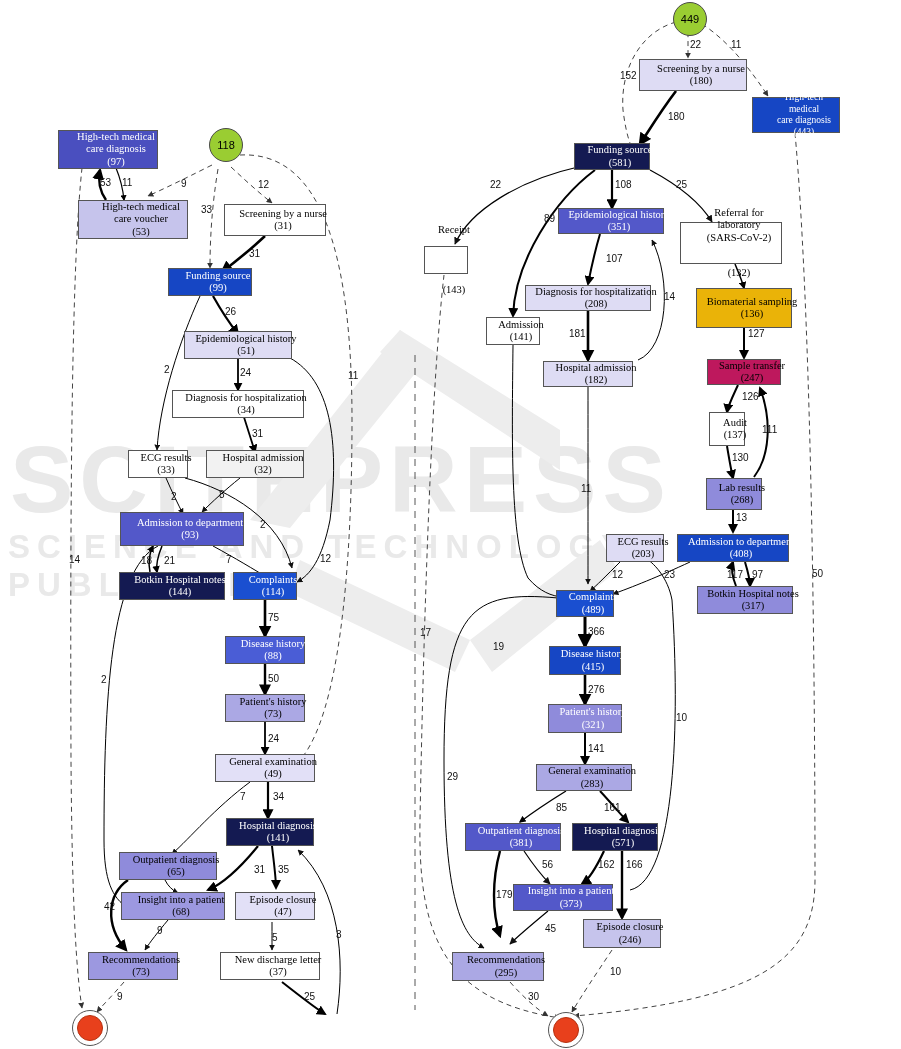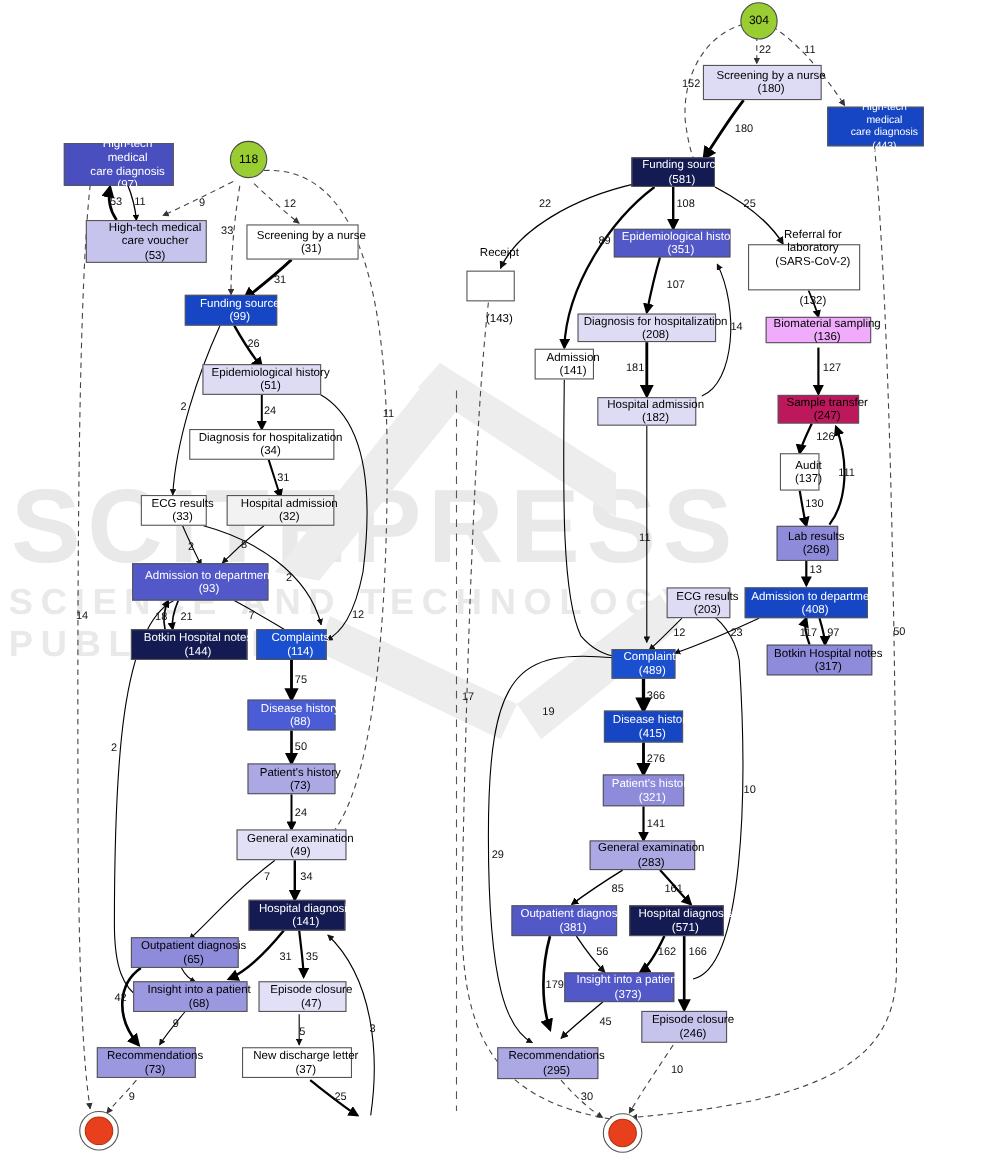--- a/index.html
+++ b/index.html
@@ -13,21 +13,21 @@
   .wm1{left:10px;top:425px;font-size:95px;}
   .wm2{left:8px;top:528px;font-size:33px;letter-spacing:7px;}
 
   
   #edges{position:absolute;left:0;top:0;width:901px;height:1049px;overflow:visible;}
 
   
   .node{position:absolute;box-sizing:border-box;border:1px solid #555;
         text-align:center;font-size:10.5px;line-height:12.4px;
         display:flex;flex-direction:column;align-items:center;justify-content:center;
-        font-family:Liberation Sans, sans-serif;padding-left:16px;}
+        font-family:Liberation Serif, serif;padding-left:16px;}
   .node .ttl{display:block;white-space:nowrap;}
   .node .cnt{display:block;}
   .node.wrap .ttl{white-space:normal;}
 
   .start{position:absolute;border-radius:50%;background:#9ACD32;border:1px solid #4a4a4a;
          display:flex;align-items:center;justify-content:center;color:#000;font-size:11px;
          font-family:"Liberation Sans",sans-serif;}
   .endring{position:absolute;border-radius:50%;background:#fff;border:1.5px solid #555;}
   .endcore{position:absolute;border-radius:50%;background:#e8401c;border:1px solid #b5300f;}
 
@@ -390,21 +390,21 @@
   <div class="node" style="left:220px;top:952px;width:100px;height:28px;background:#FFFFFF;color:#000;">
     <span class="ttl">New discharge letter</span>
     <span class="cnt">(37)</span>
   </div>
 
 
   <div class="endring" style="left:72px;top:1010px;width:34px;height:34px;"></div>
   <div class="endcore" style="left:77px;top:1015px;width:24px;height:24px;"></div>
 
   <div class="start" style="left:673px;top:2px;width:32px;height:32px;">
-      <span>304</span>
+      <span>449</span>
     </div>
 
   <div class="node" style="left:639px;top:59px;width:108px;height:32px;background:#DEDCF4;color:#000;">
     <span class="ttl">Screening by a nurse</span>
     <span class="cnt">(180)</span>
   </div>
 
   <div class="node wrap" style="left:752px;top:97px;width:88px;height:36px;background:#1646C4;color:#fff;font-size:9.5px;line-height:11.5px;">
     <span class="ttl">High-tech medical<br>care diagnosis</span>
     <span class="cnt">(443)</span>
@@ -428,21 +428,21 @@
   <div class="node wrap" style="left:680px;top:222px;width:102px;height:42px;background:#FFFFFF;color:#000;gap:23px;">
     <span class="ttl">Referral for laboratory<br>(SARS-CoV-2)</span>
     <span class="cnt">(132)</span>
   </div>
 
   <div class="node" style="left:525px;top:285px;width:126px;height:26px;background:#DEDCF4;color:#000;">
     <span class="ttl">Diagnosis for hospitalization</span>
     <span class="cnt">(208)</span>
   </div>
 
-  <div class="node" style="left:696px;top:288px;width:96px;height:24px;background:#f0abfc;color:#000;">
+  <div class="node" style="left:696px;top:288px;width:96px;height:40px;background:#eab308;color:#000;">
     <span class="ttl">Biomaterial sampling</span>
     <span class="cnt">(136)</span>
   </div>
 
   <div class="node" style="left:486px;top:317px;width:54px;height:28px;background:#FFFFFF;color:#000;">
     <span class="ttl">Admission</span>
     <span class="cnt">(141)</span>
   </div>
 
   <div class="node" style="left:543px;top:361px;width:90px;height:26px;background:#DEDCF4;color:#000;">

